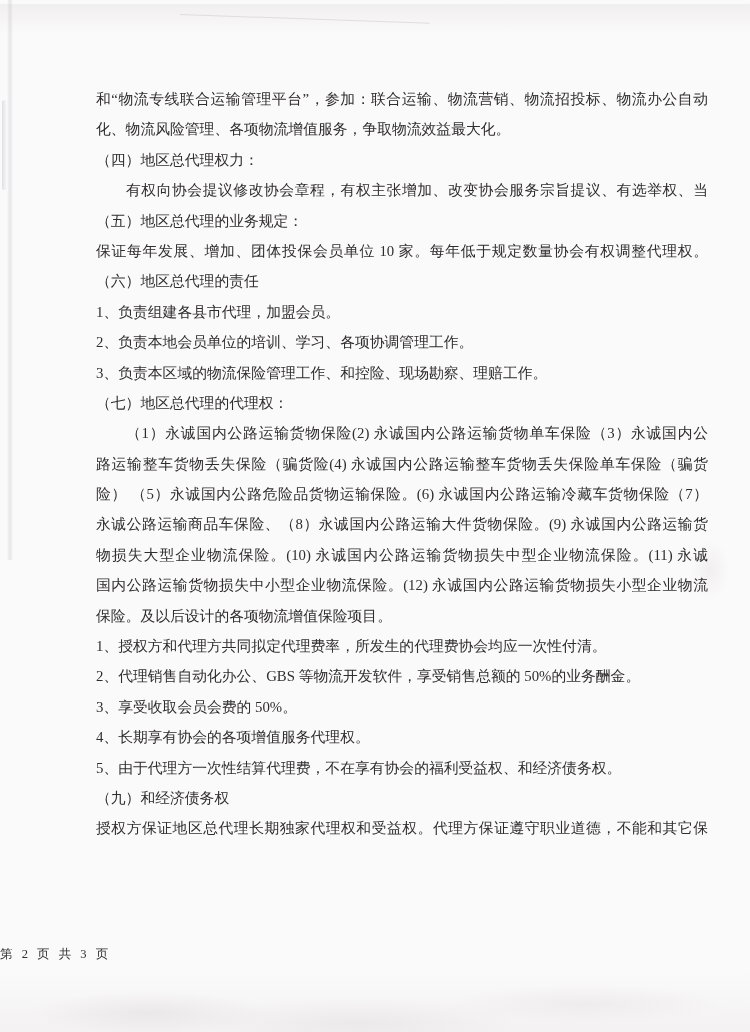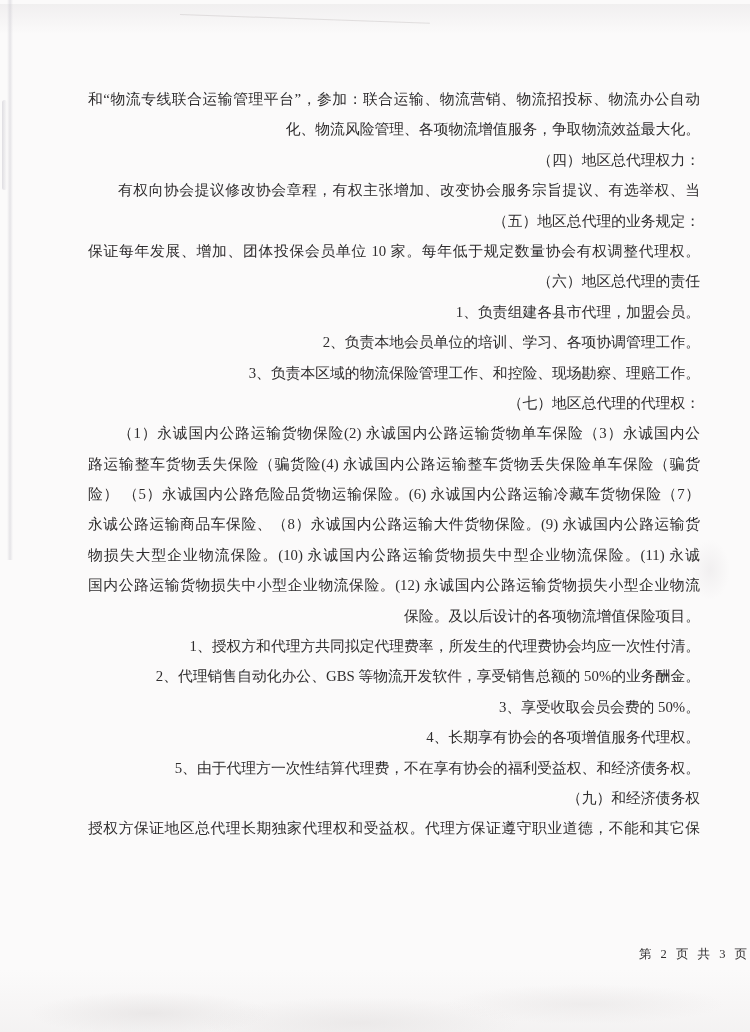--- a/index.html
+++ b/index.html
@@ -22,33 +22,33 @@
   .art-bottom-mottle{left:0;top:970px;width:750px;height:62px;
     background:
       radial-gradient(120px 22px at 20% 70%,rgba(224,221,221,0.55),rgba(224,221,221,0)),
       radial-gradient(160px 26px at 48% 85%,rgba(226,223,223,0.5),rgba(226,223,223,0)),
       radial-gradient(140px 20px at 78% 55%,rgba(228,225,225,0.45),rgba(228,225,225,0)),
       linear-gradient(0deg,rgba(222,219,219,0.25),rgba(222,219,219,0));}
   .art-mid-smudge{left:690px;top:540px;width:40px;height:60px;
     background:radial-gradient(closest-side,rgba(226,223,225,0.4),rgba(226,223,225,0));}
 
   .doc-body{
-    position:absolute;left:88px;top:84px;width:612px;
+    position:absolute;left:96px;top:84px;width:612px;
     color:var(--ink,#2f2d2e);
   }
   .line{
     height:30.4px;line-height:30.4px;font-size:14.8px;
     overflow:hidden;white-space:normal;
-    text-align:right;
+    text-align:left;
   }
   .line.indent{text-indent:30px;}
   .line.fill{text-align:justify;text-align-last:justify;}
   .footer{
     position:absolute;left:0;top:946px;width:750px;
-    text-align:right;font-size:12.5px;letter-spacing:3px;
+    text-align:left;font-size:12.5px;letter-spacing:3px;
     color:var(--ink,#2f2d2e);
   }
 </style>
 </head>
 <body>
 
 <div class="scan-page">
   <div class="art art-top-band"></div>
   <div class="art art-left-streak"></div>
   <div class="art art-left-streak2"></div>

